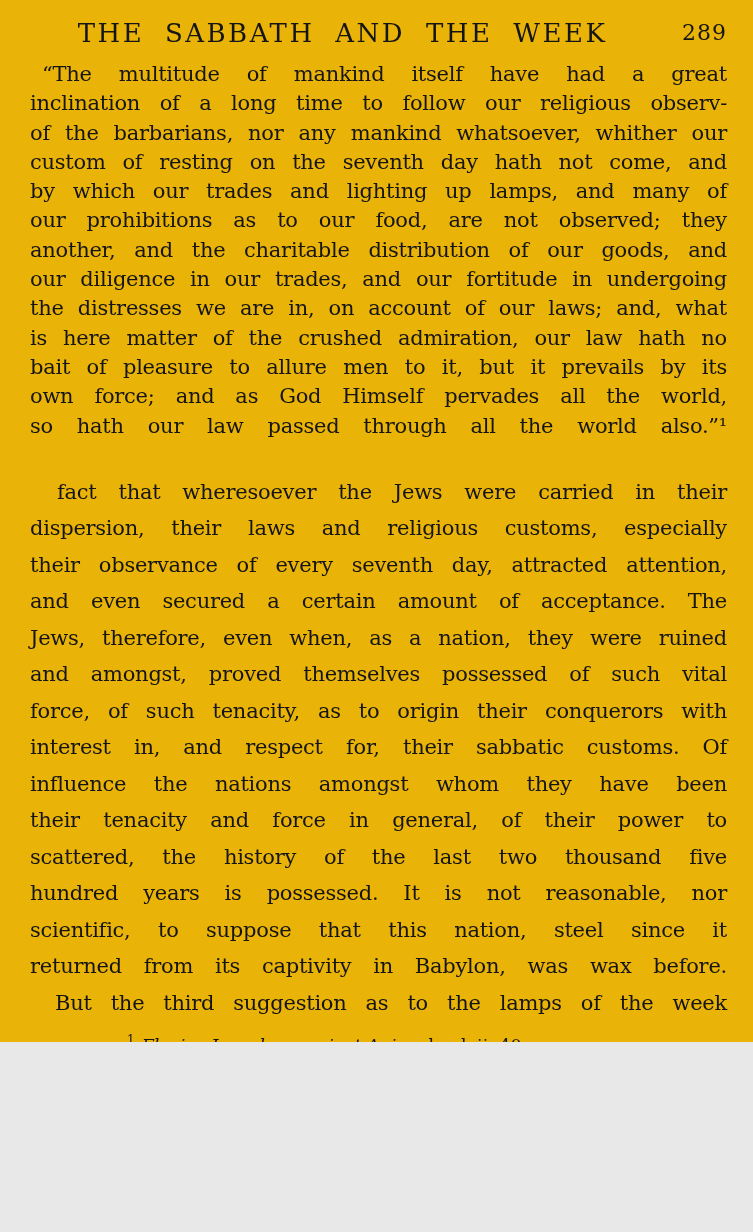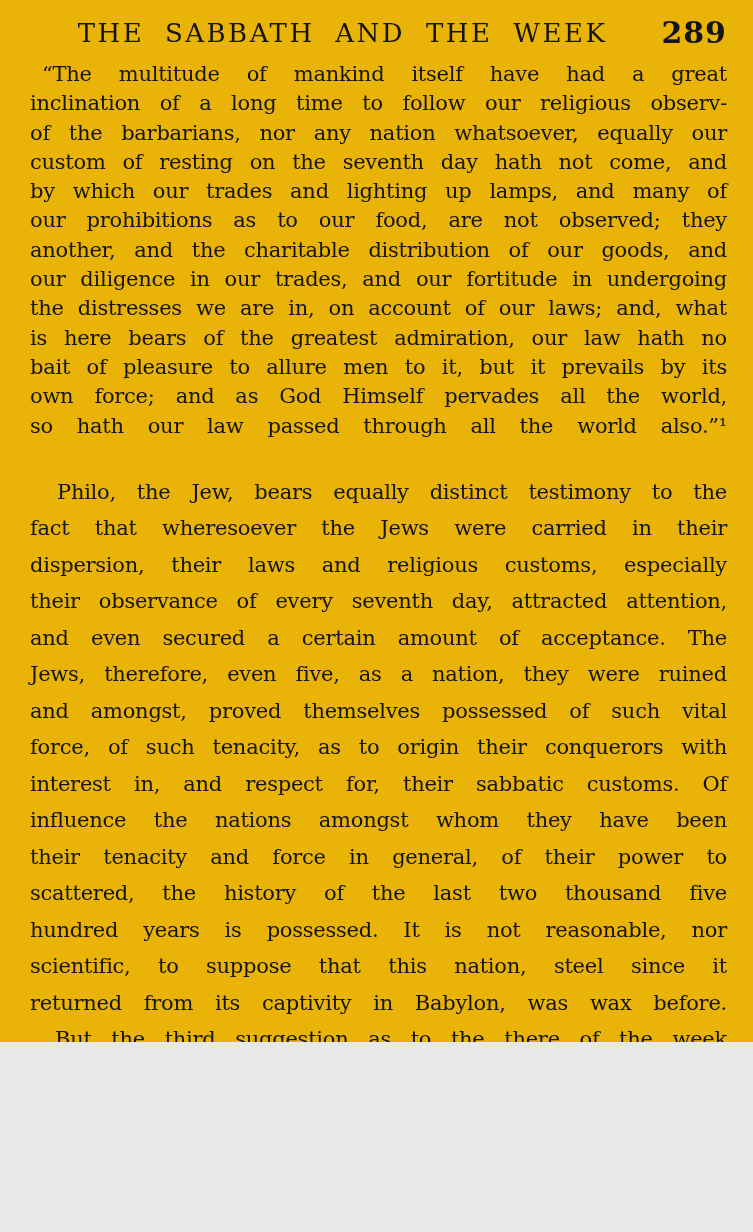--- a/index.html
+++ b/index.html
@@ -29,23 +29,22 @@
     margin-right: 72px;
     font-size: 26px;
     letter-spacing: 2.5px;
     word-spacing: 10px;
     white-space: nowrap;
   }
   .running-head .pagenum {
     position: absolute;
     right: 0;
     top: 0;
-    font-size: 30px;
+    font-size: 22px;
     letter-spacing: 1px;
-    font-weight: bold;
   }
   .textblock {
     font-size: 21px;
     letter-spacing: -0.25px;
   }
   .line {
     text-align: justify;
     text-align-last: justify;
     -moz-text-align-last: justify;
     white-space: normal;
@@ -91,53 +90,52 @@
 <div class="page">
 
   <div class="running-head">
     <div class="title">THE SABBATH AND THE WEEK</div>
     <div class="pagenum">289</div>
   </div>
 
   <div class="textblock quote">
       <div class="line">“The multitude of mankind itself have had a great</div>
       <div class="line">inclination of a long time to follow our religious observ-</div>
-      <div class="line">of the barbarians, nor any nation whatsoever, equally our</div>
+      <div class="line">of the barbarians, nor any mankind whatsoever, whither our</div>
       <div class="line">custom of resting on the seventh day hath not come, and</div>
       <div class="line">by which our trades and lighting up lamps, and many of</div>
       <div class="line">our prohibitions as to our food, are not observed; they</div>
       <div class="line">another, and the charitable distribution of our goods, and</div>
       <div class="line">our diligence in our trades, and our fortitude in undergoing</div>
       <div class="line">the distresses we are in, on account of our laws; and, what</div>
-      <div class="line">is here bears of the greatest admiration, our law hath no</div>
+      <div class="line">is here matter of the crushed admiration, our law hath no</div>
       <div class="line">bait of pleasure to allure men to it, but it prevails by its</div>
       <div class="line">own force; and as God Himself pervades all the world,</div>
       <div class="line">so hath our law passed through all the world also.”¹</div>
     </div>
 
   <div class="textblock para-2">
-      <div class="line">Philo, the Jew, bears equally distinct testimony to the</div>
       <div class="line">fact that wheresoever the Jews were carried in their</div>
       <div class="line">dispersion, their laws and religious customs, especially</div>
       <div class="line">their observance of every seventh day, attracted attention,</div>
       <div class="line">and even secured a certain amount of acceptance.  The</div>
-      <div class="line">Jews, therefore, even five, as a nation, they were ruined</div>
+      <div class="line">Jews, therefore, even when, as a nation, they were ruined</div>
       <div class="line">and amongst, proved themselves possessed of such vital</div>
       <div class="line">force, of such tenacity, as to origin their conquerors with</div>
       <div class="line">interest in, and respect for, their sabbatic customs.  Of</div>
       <div class="line">influence the nations amongst whom they have been</div>
       <div class="line">their tenacity and force in general, of their power to</div>
       <div class="line">scattered, the history of the last two thousand five</div>
       <div class="line">hundred years is possessed.  It is not reasonable, nor</div>
       <div class="line">scientific, to suppose that this nation, steel since it</div>
       <div class="line">returned from its captivity in Babylon, was wax before.</div>
     </div>
 
   <div class="textblock para-3">
-      <div class="line">But the third suggestion as to the there of the week</div>
+      <div class="line">But the third suggestion as to the lamps of the week</div>
     </div>
 
   <div class="footnote">
     <sup>1</sup><span class="work">Flavius Josephus against Apion,</span><span>book ii. 40.</span>
   </div>
 
   <div class="signature">18</div>
 
 </div>
 

